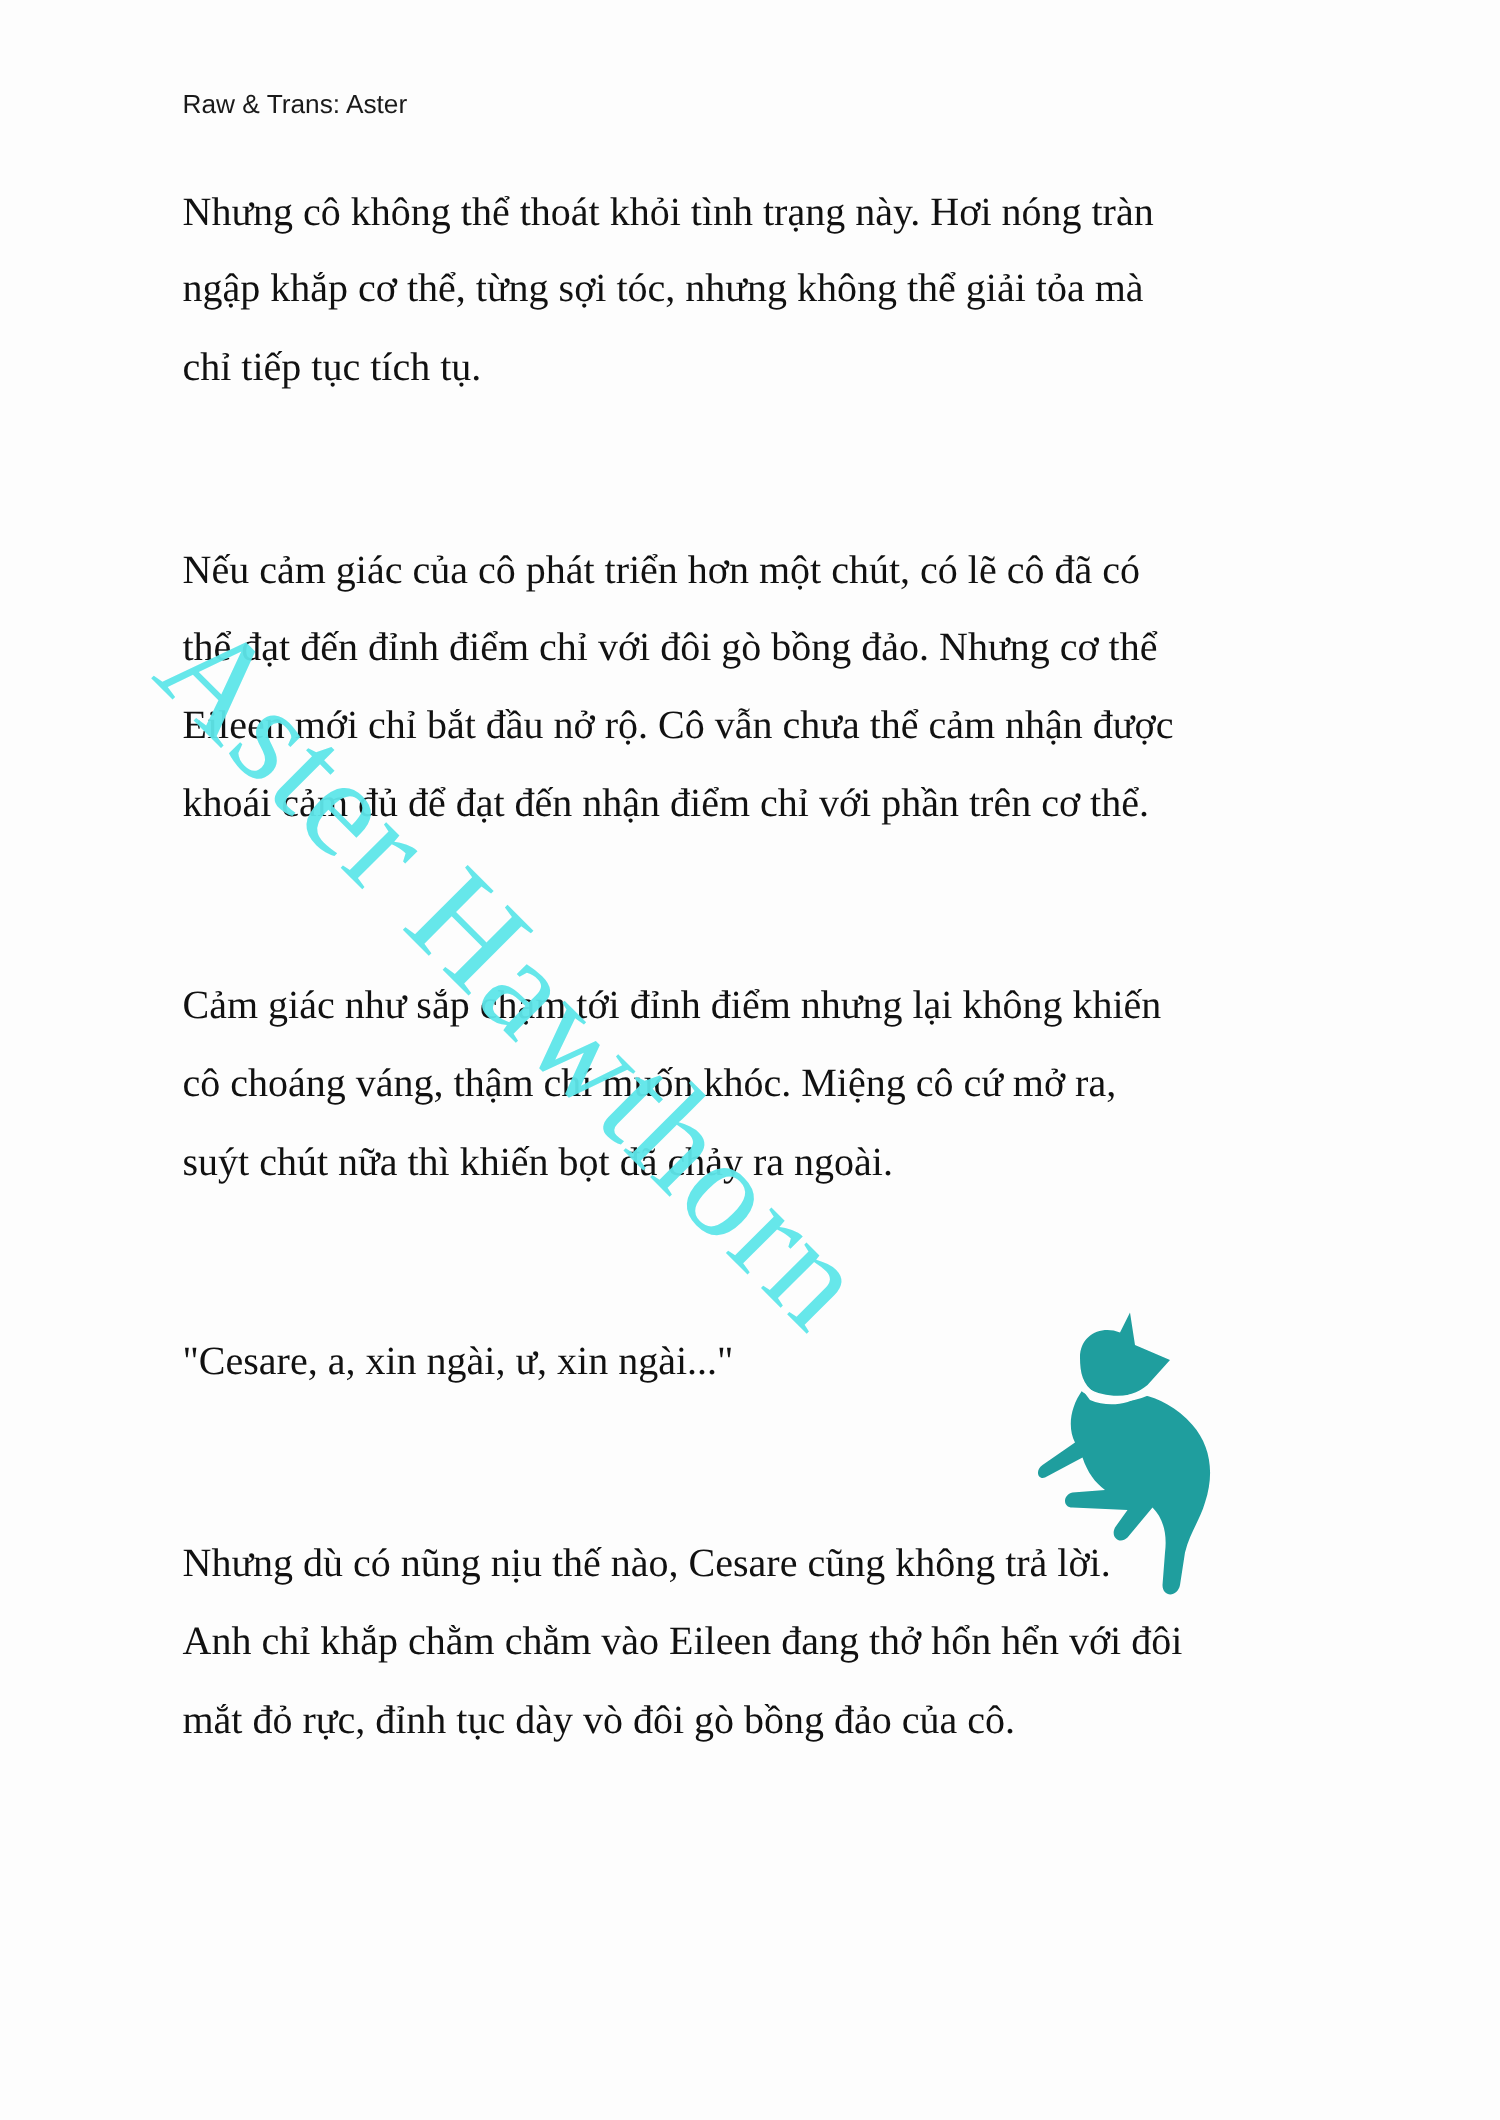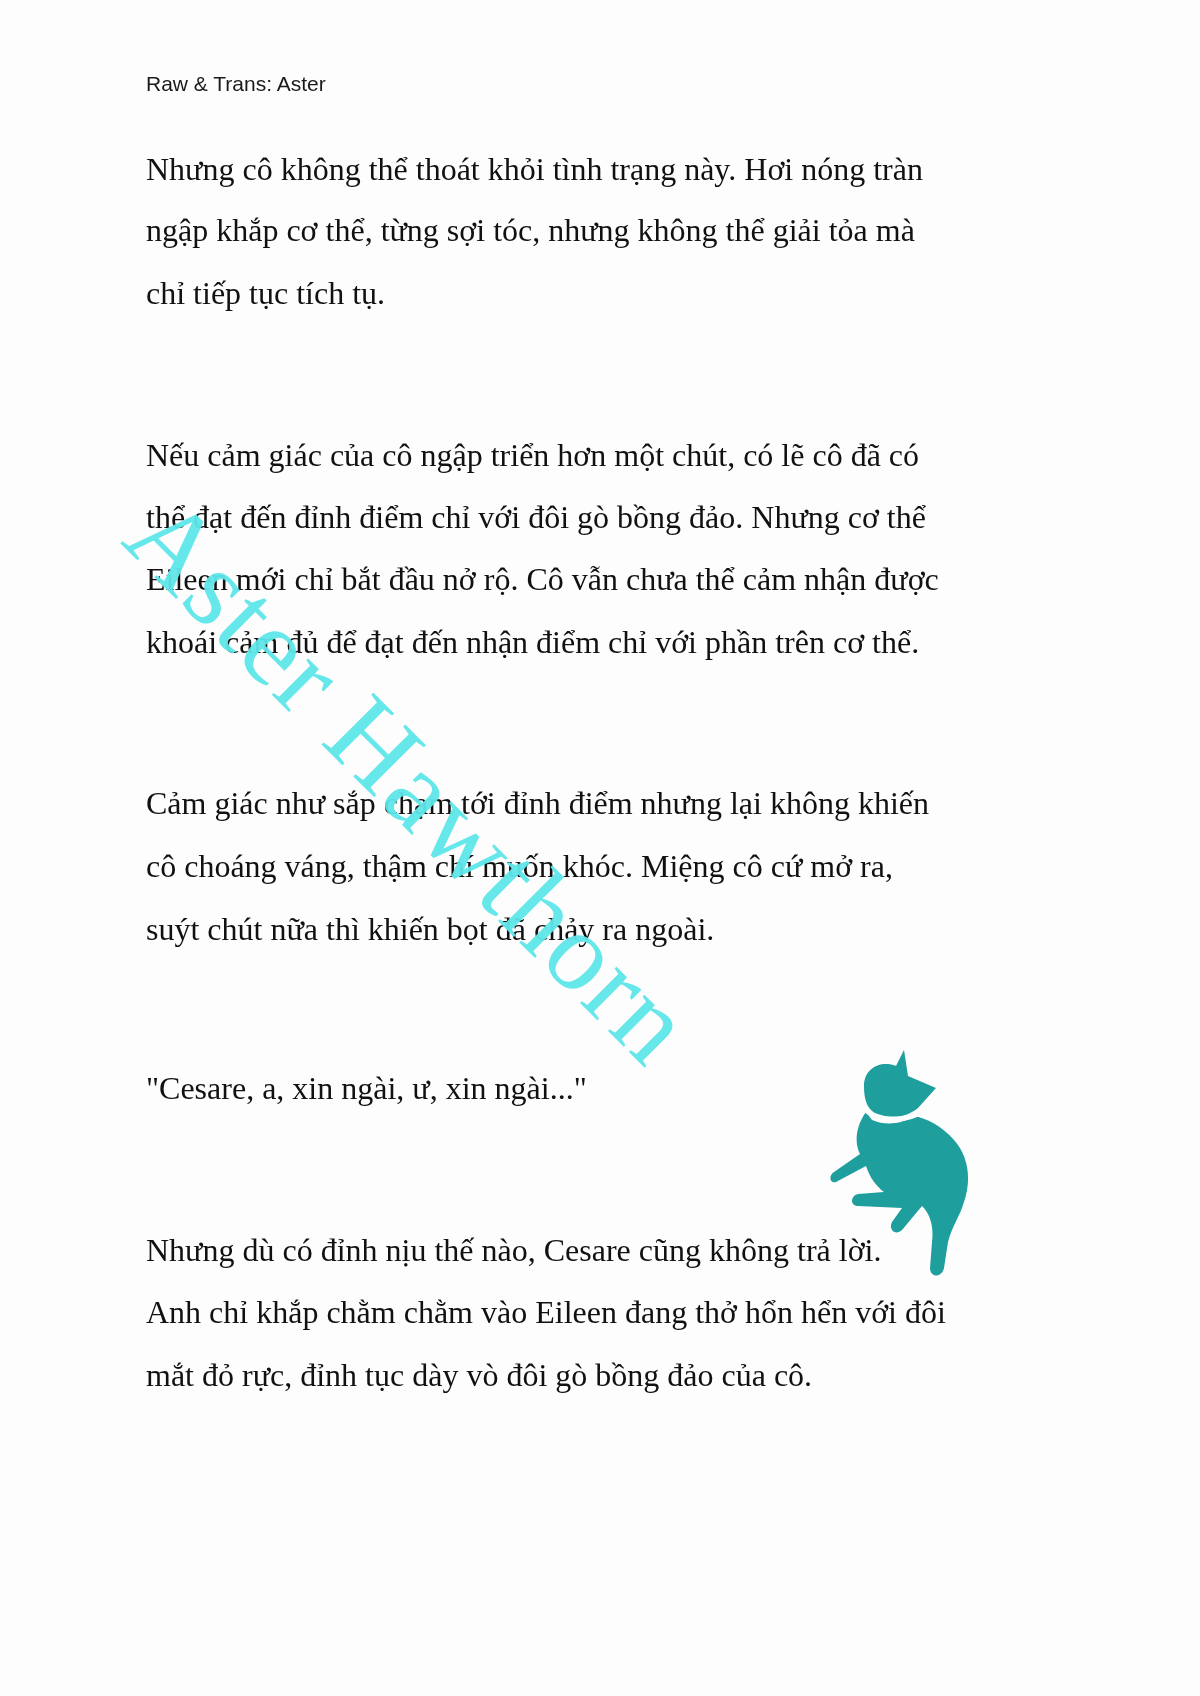--- a/index.html
+++ b/index.html
@@ -67,38 +67,38 @@
 
   <div class="credit">Raw &amp; Trans: Aster</div>
 
   <div>
     <div class="line" style="top:153px">Nhưng cô không thể thoát khỏi tình trạng này. Hơi nóng tràn</div>
     <div class="line" style="top:214px">ngập khắp cơ thể, từng sợi tóc, nhưng không thể giải tỏa mà</div>
     <div class="line" style="top:277px">chỉ tiếp tục tích tụ.</div>
   </div>
 
   <div>
-    <div class="line" style="top:439px">Nếu cảm giác của cô ngập triển hơn một chút, có lẽ cô đã có</div>
+    <div class="line" style="top:439px">Nếu cảm giác của cô phát triển hơn một chút, có lẽ cô đã có</div>
     <div class="line" style="top:501px">thể đạt đến đỉnh điểm chỉ với đôi gò bồng đảo. Nhưng cơ thể</div>
     <div class="line" style="top:563px">Eileen mới chỉ bắt đầu nở rộ. Cô vẫn chưa thể cảm nhận được</div>
     <div class="line" style="top:626px">khoái cảm đủ để đạt đến nhận điểm chỉ với phần trên cơ thể.</div>
   </div>
 
   <div>
     <div class="line" style="top:787px">Cảm giác như sắp chạm tới đỉnh điểm nhưng lại không khiến</div>
     <div class="line" style="top:850px">cô choáng váng, thậm chí muốn khóc. Miệng cô cứ mở ra,</div>
     <div class="line" style="top:913px">suýt chút nữa thì khiến bọt đã chảy ra ngoài.</div>
   </div>
 
   <div>
     <div class="line" style="top:1072px">"Cesare, a, xin ngài, ư, xin ngài..."</div>
   </div>
 
   <div>
-    <div class="line" style="top:1234px">Nhưng dù có đỉnh nịu thế nào, Cesare cũng không trả lời.</div>
+    <div class="line" style="top:1234px">Nhưng dù có nũng nịu thế nào, Cesare cũng không trả lời.</div>
     <div class="line" style="top:1296px">Anh chỉ khắp chằm chằm vào Eileen đang thở hổn hển với đôi</div>
     <div class="line" style="top:1359px">mắt đỏ rực, đỉnh tục dày vò đôi gò bồng đảo của cô.</div>
   </div>
 
   <div class="watermark">Aster Hawthorn</div>
 
   <svg class="cat" viewBox="0 0 160 235">
     <g fill="#1f9e9e">
 
       <path d="M38 40 C38 22 55 14 70 20 L78 4 L82 30 L110 42 L92 62 C80 72 62 74 50 68 C40 62 38 52 38 40 Z"></path>

